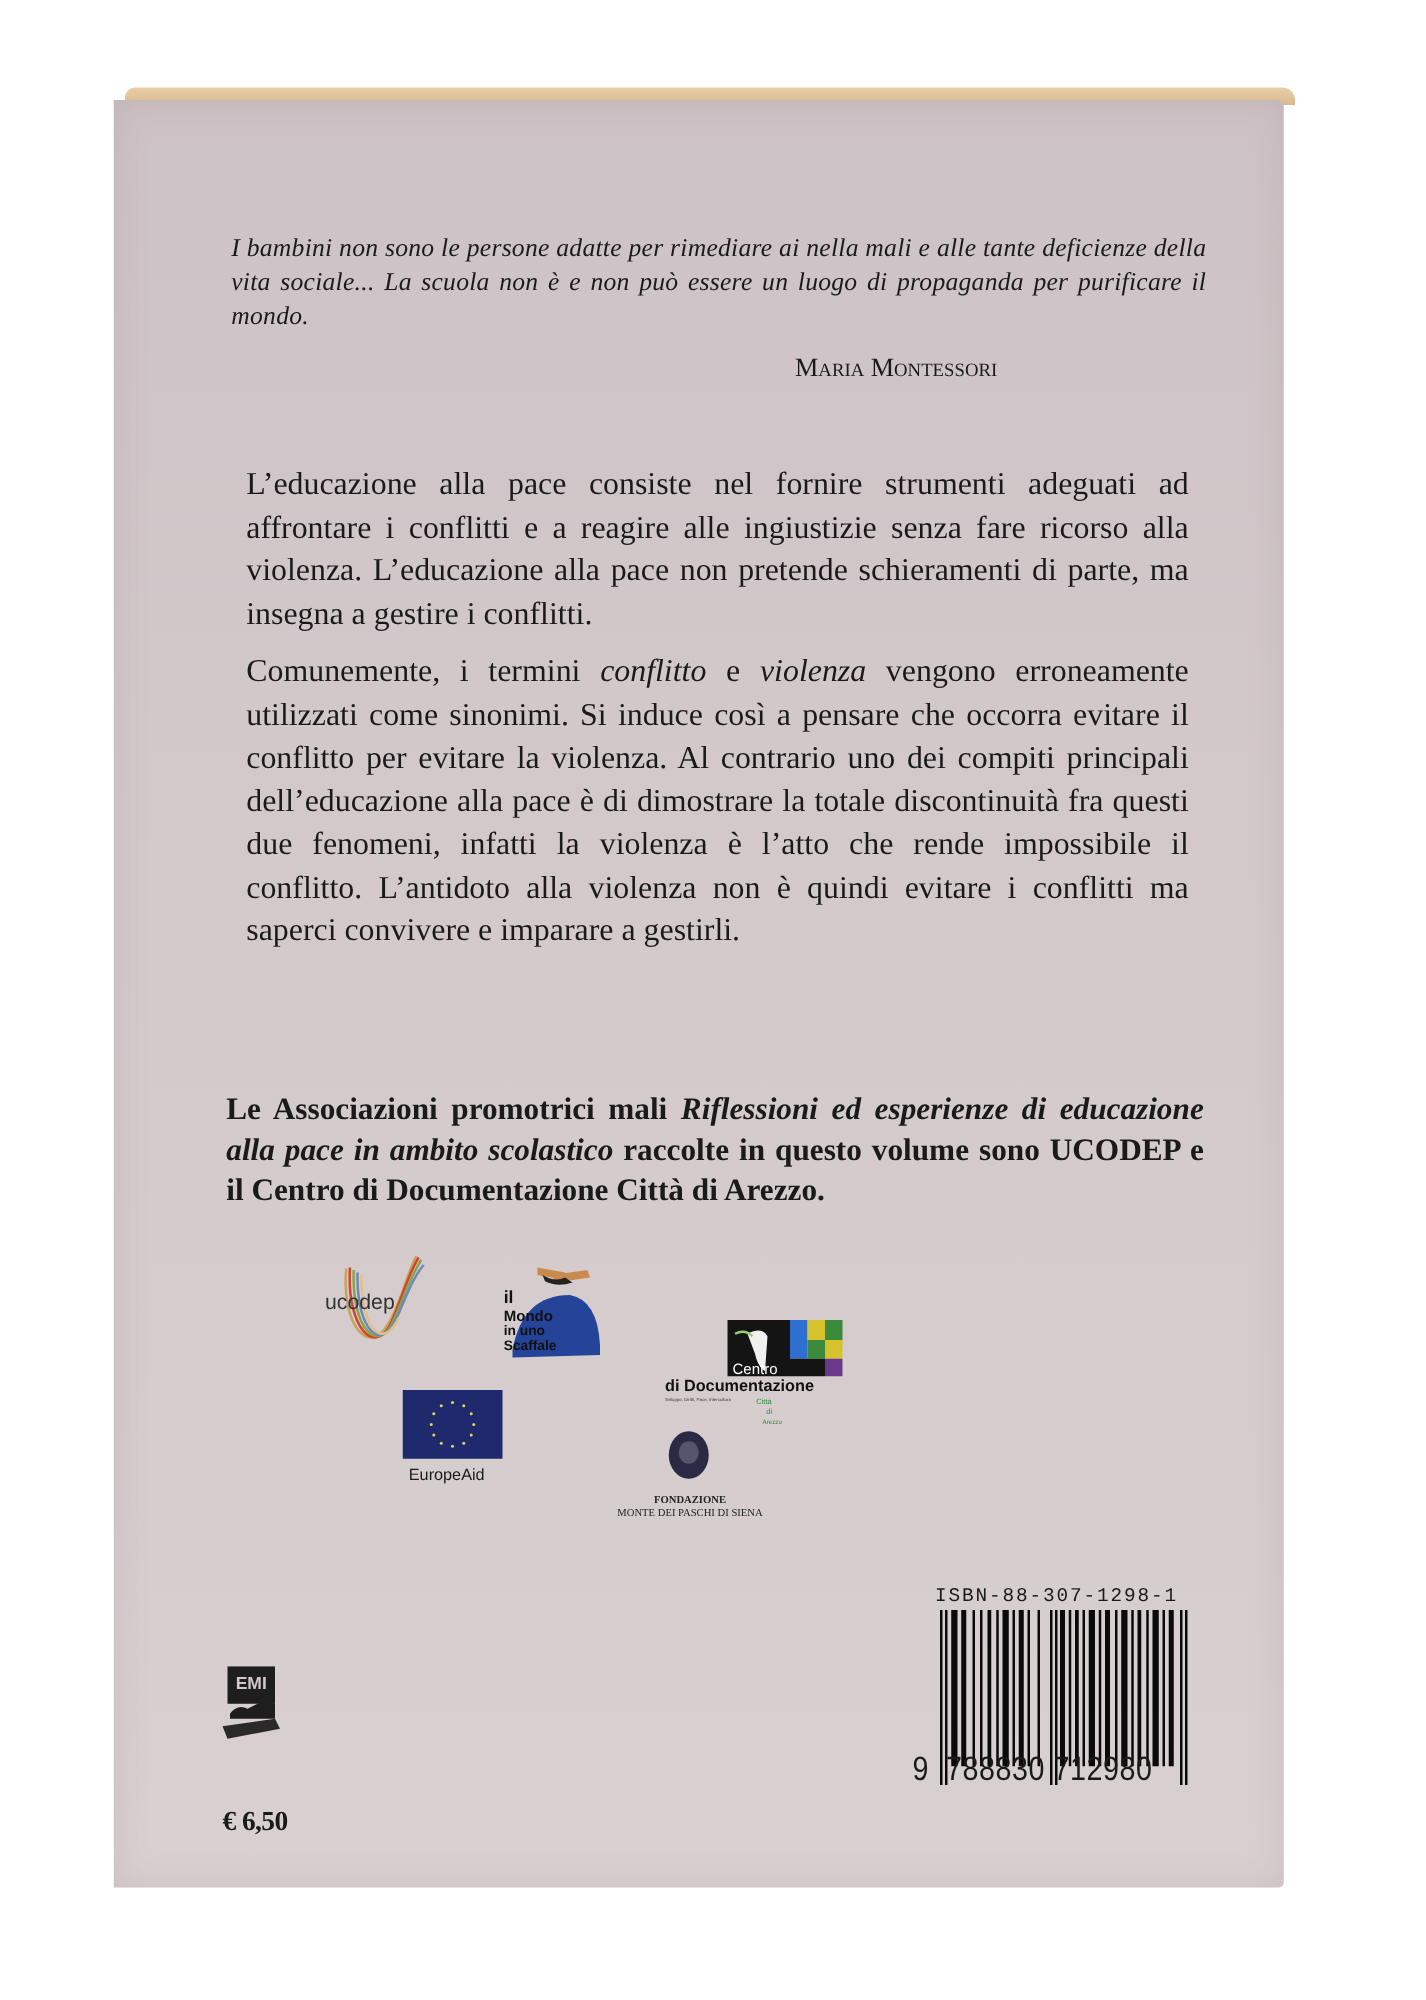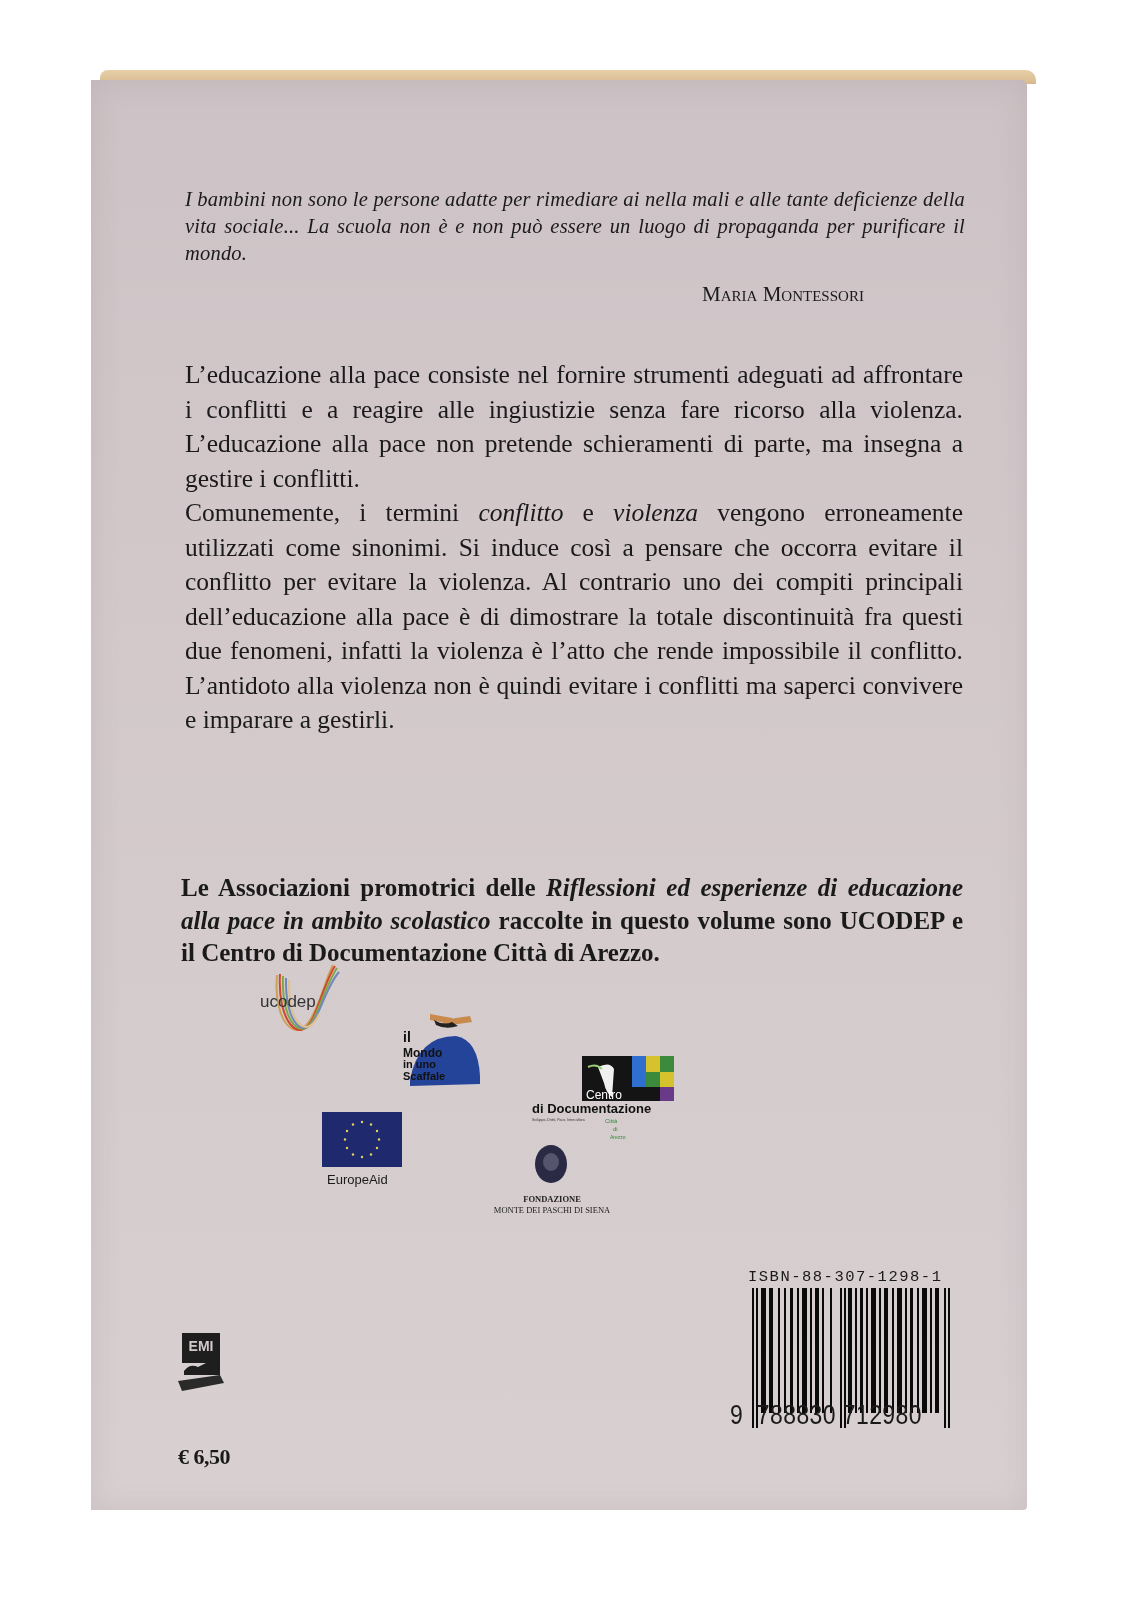--- a/index.html
+++ b/index.html
@@ -20,34 +20,34 @@
       border-radius: 0 6px 4px 0;
       box-shadow: inset 0 0 30px rgba(120,100,105,0.15);
     }
     .abs { position: absolute; }
     .quote {
       left: 185px; top: 186px; width: 780px;
       font-style: italic; font-size: 20.5px; line-height: 27px;
       text-align: justify; letter-spacing: 0.2px;
     }
     .quote-author {
-      left: 600px; top: 282px; width: 366px; text-align: center;
+      left: 636px; top: 282px; width: 366px; text-align: left;
       font-variant: small-caps; font-size: 21px;
     }
     .body-text {
       left: 185px; top: 358px; width: 778px;
       font-size: 25.5px; line-height: 34.5px; text-align: justify;
     }
-    .body-text p { margin: 0; }
+    .body-text p { margin: 12px; }
     .body-text i { }
     .promo {
       left: 181px; top: 872px; width: 782px;
       font-size: 25px; line-height: 32.5px; font-weight: bold; text-align: justify;
     }
-    .logo-ucodep { left: 255px; top: 960px; width: 90px; height: 90px; text-decoration: underline; }
+    .logo-ucodep { left: 255px; top: 1000px; width: 90px; height: 90px; text-decoration: underline; }
     .logo-mondo { left: 400px; top: 1008px; width: 90px; height: 80px; }
     .logo-centro { left: 530px; top: 1053px; width: 150px; height: 92px; }
     .logo-eu { left: 322px; top: 1112px; width: 82px; height: 75px; }
     .logo-fond { left: 470px; top: 1142px; width: 165px; height: 80px; text-decoration: underline; }
     .isbn-text {
       left: 748px; top: 1268px; width: 210px;
       font-family: Liberation Mono, monospace;
       font-size: 15.5px; letter-spacing: 1.5px;
     }
     .barcode { left: 752px; top: 1288px; width: 200px; height: 140px; }
@@ -69,21 +69,21 @@
 <div class="cover"></div>
 
 <div class="abs quote">I bambini non sono le persone adatte per rimediare ai nella mali e alle tante deficienze della vita sociale... La scuola non è e non può essere un luogo di propaganda per purificare il mondo.</div>
 <div class="abs quote-author">Maria Montessori</div>
 
 <div class="abs body-text">
   <p>L’educazione alla pace consiste nel fornire strumenti adeguati ad affrontare i conflitti e a reagire alle ingiustizie senza fare ricorso alla violenza. L’educazione alla pace non pretende schieramenti di parte, ma insegna a gestire i conflitti.</p>
   <p><span>Comunemente, i termini </span><i>conflitto</i><span> e </span><i>violenza</i><span> vengono erroneamente utilizzati come sinonimi. Si induce così a pensare che occorra evitare il conflitto per evitare la violenza. Al contrario uno dei compiti principali dell’educazione alla pace è di dimostrare la totale discontinuità fra questi due fenomeni, infatti la violenza è l’atto che rende impossibile il conflitto. L’antidoto alla violenza non è quindi evitare i conflitti ma saperci convivere e imparare a gestirli.</span></p>
 </div>
 
-<div class="abs promo"><span>Le Associazioni promotrici delle </span><i>Riflessioni ed esperienze di educazione alla pace in ambito scolastico</i><span> raccolte in questo volume sono UCODEP e il Centro di Documentazione Città di Arezzo.</span></div>
+<div class="abs promo"><span>Le Associazioni promotrici mali </span><i>Riflessioni ed esperienze di educazione alla pace in ambito scolastico</i><span> raccolte in questo volume sono UCODEP e il Centro di Documentazione Città di Arezzo.</span></div>
 
 <div class="abs logo-ucodep">
   <svg width="90" height="90" viewBox="0 0 90 90">
     <path d="M22 15 C 18 60, 40 85, 55 60 C 65 45, 70 20, 78 5" stroke="#c9a25a" stroke-width="2" fill="none"></path>
     <path d="M25 14 C 22 62, 45 86, 58 58 C 66 40, 72 18, 80 6" stroke="#d4442c" stroke-width="2" fill="none"></path>
     <path d="M28 16 C 26 64, 48 84, 60 56 C 68 38, 74 20, 82 8" stroke="#7fa84a" stroke-width="2" fill="none"></path>
     <path d="M31 18 C 30 65, 50 82, 62 55 C 69 40, 75 22, 84 12" stroke="#6f88b8" stroke-width="2" fill="none"></path>
     <path d="M34 20 C 34 66, 52 80, 64 54" stroke="#e2c08a" stroke-width="2" fill="none"></path>
     <text x="5" y="47" font-family="Liberation Sans, sans-serif" font-size="17" fill="#333">ucodep</text>
   </svg>

